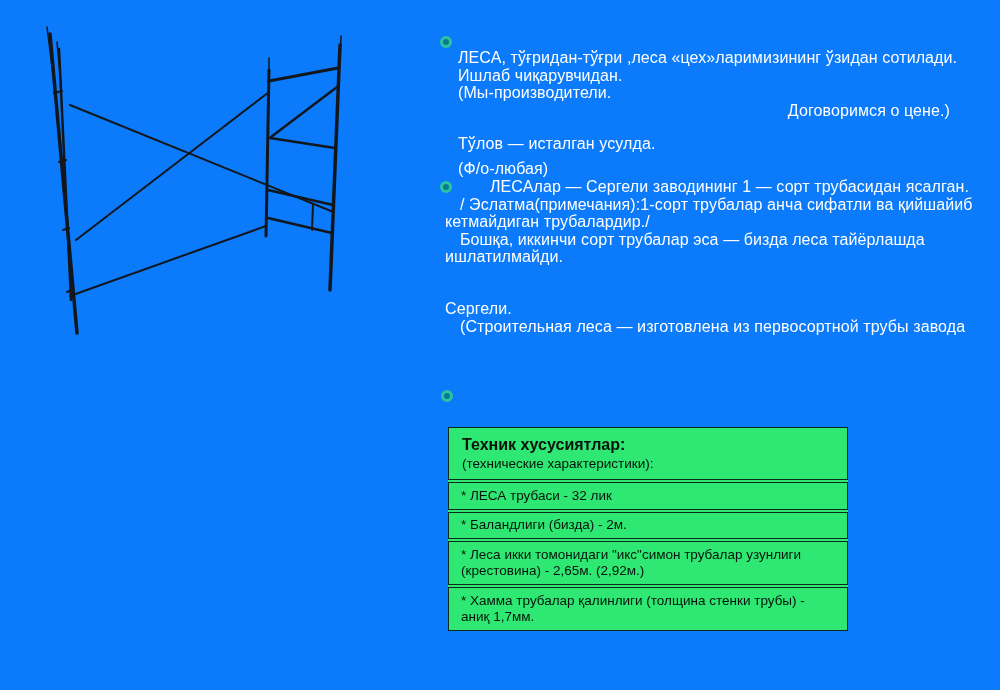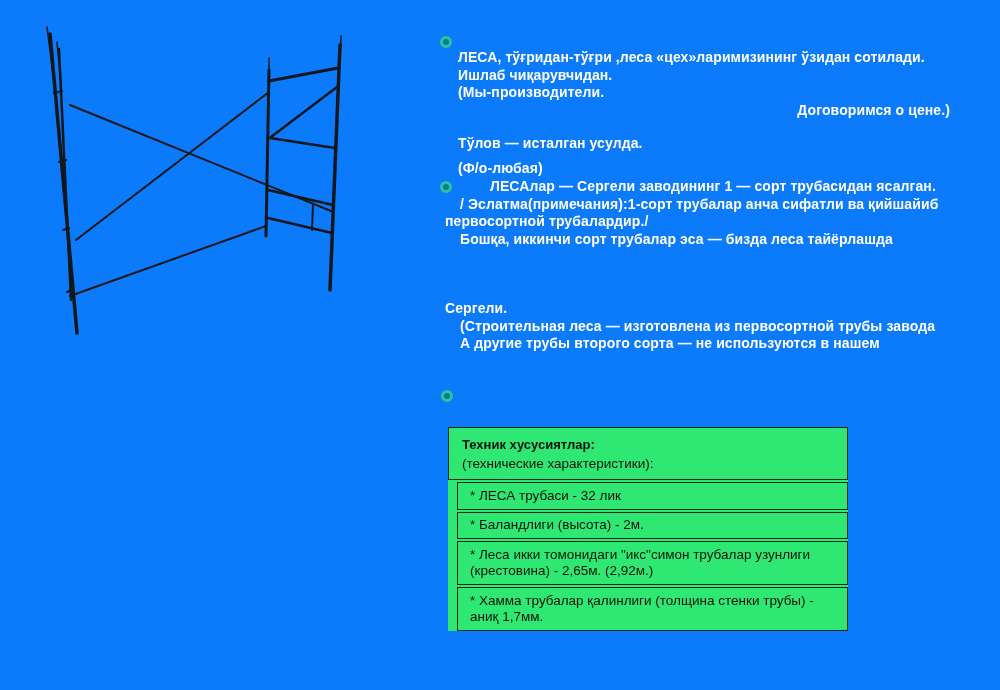--- a/index.html
+++ b/index.html
@@ -21,41 +21,41 @@
   .scaffold-svg{position:absolute;left:0;top:0;}
   .bullet{
     position:absolute;width:12px;height:12px;border-radius:50%;
     box-sizing:border-box;border:3px solid var(--c-bullet_ring);
     background:var(--c-bullet_center);
   }
   .text-column{position:absolute;left:445px;top:0;width:505px;}
   .section{
     position:absolute;left:0;width:505px;
     color:var(--c-body_text);
-    font-size:14px;line-height:17.5px;font-weight:700;letter-spacing:.1px;
+    font-size:16px;line-height:17.5px;font-weight:400;letter-spacing:.1px;
   }
   .tline{white-space:nowrap;}
   .tline.right{text-align:right;padding-left:0;white-space:normal;}
   .specs{
     position:absolute;left:448px;top:427px;width:400px;
     background:var(--c-table_bg);
     display:flex;flex-direction:column;gap:2px;
     box-sizing:border-box;
   }
   .cell{
     background:var(--c-table_bg);
     border:1.5px solid var(--c-table_border);
     color:var(--c-table_text);
     padding:4.5px 12px;
     font-size:13.5px;line-height:16.5px;font-weight:400;
   }
   .cell.head{padding:6px 13px;}
-  .head .t1{font-size:13px;line-height:21px;font-weight:700;}
+  .head .t1{font-size:16px;line-height:21px;font-weight:700;}
   .head .t2{font-size:13.5px;line-height:18px;font-weight:400;}
-  .cell.row{min-height:16.5px;margin-left:9px;}
+  .cell.row{min-height:16.5px;}
 </style>
 </head>
 <body>
 
 <div class="page">
 
   <svg class="scaffold-svg" width="400" height="360" viewBox="0 0 400 360" stroke="var(--c-illustration_stroke)" stroke-linecap="round" fill="none">
 
     <line x1="50" y1="34" x2="77" y2="333" stroke-width="3.5"></line>
     <line x1="47" y1="27" x2="53" y2="75" stroke-width="1.5"></line>
@@ -87,38 +87,38 @@
         <div class="tline" style="padding-left: 13px;">ЛЕСА, тўғридан-тўғри ,леса  «цех»ларимизининг ўзидан сотилади.</div>
         <div class="tline" style="padding-left: 13px;">Ишлаб чиқарувчидан.</div>
         <div class="tline" style="padding-left: 13px;">(Мы-производители.</div>
         <div class="tline right" style="margin-top: 0;">Договоримся о цене.)</div>
         <div class="tline" style="padding-left: 13px; margin-top: 16px;">Тўлов — исталган усулда.</div>
         <div class="tline" style="padding-left: 13px; margin-top: 7px;">(Ф/о-любая)</div>
       </div>
       <div class="section" style="top: 178px;">
         <div class="tline" style="padding-left: 45px;">ЛЕСАлар — Сергели заводининг 1 — сорт трубасидан ясалган.</div>
         <div class="tline" style="padding-left: 15px;">/ Эслатма(примечания):1-сорт трубалар анча сифатли ва қийшайиб</div>
-        <div class="tline">первосортной трубалардир./</div>
+        <div class="tline">кетмайдиган трубалардир./</div>
         <div class="tline" style="padding-left: 15px;">Бошқа, иккинчи сорт трубалар эса — бизда леса тайёрлашда</div>
+        <div class="tline">ишлатилмайди.</div>
       </div>
       <div class="section" style="top: 300px;">
         <div class="tline">Сергели.</div>
         <div class="tline" style="padding-left: 15px;">(Строительная леса — изготовлена из первосортной трубы завода</div>
-        <div class="tline" style="padding-left: 15px;">А другие трубы второго сорта — не используются в нашем</div>
       </div>
     </div>
 
   <div class="specs">
     <div class="cell head">
       <div class="t1">Техник хусусиятлар:</div>
       <div class="t2">(технические характеристики):</div>
     </div>
 
   <div class="cell row">* ЛЕСА трубаси - 32 лик</div>
-      <div class="cell row">* Баландлиги (высота) - 2м.</div>
+      <div class="cell row">* Баландлиги (бизда) - 2м.</div>
       <div class="cell row">* Леса икки томонидаги "икс"симон трубалар узунлиги (крестовина) - 2,65м. (2,92м.)</div>
       <div class="cell row">* Хамма трубалар қалинлиги (толщина стенки трубы) - аниқ 1,7мм.</div>
     </div>
 
 <div class="bullet" style="left: 440px; top: 36px;"></div>
     <div class="bullet" style="left: 440px; top: 181px;"></div>
     <div class="bullet" style="left: 441px; top: 390px;"></div>
   </div>
 
 </body></html>

